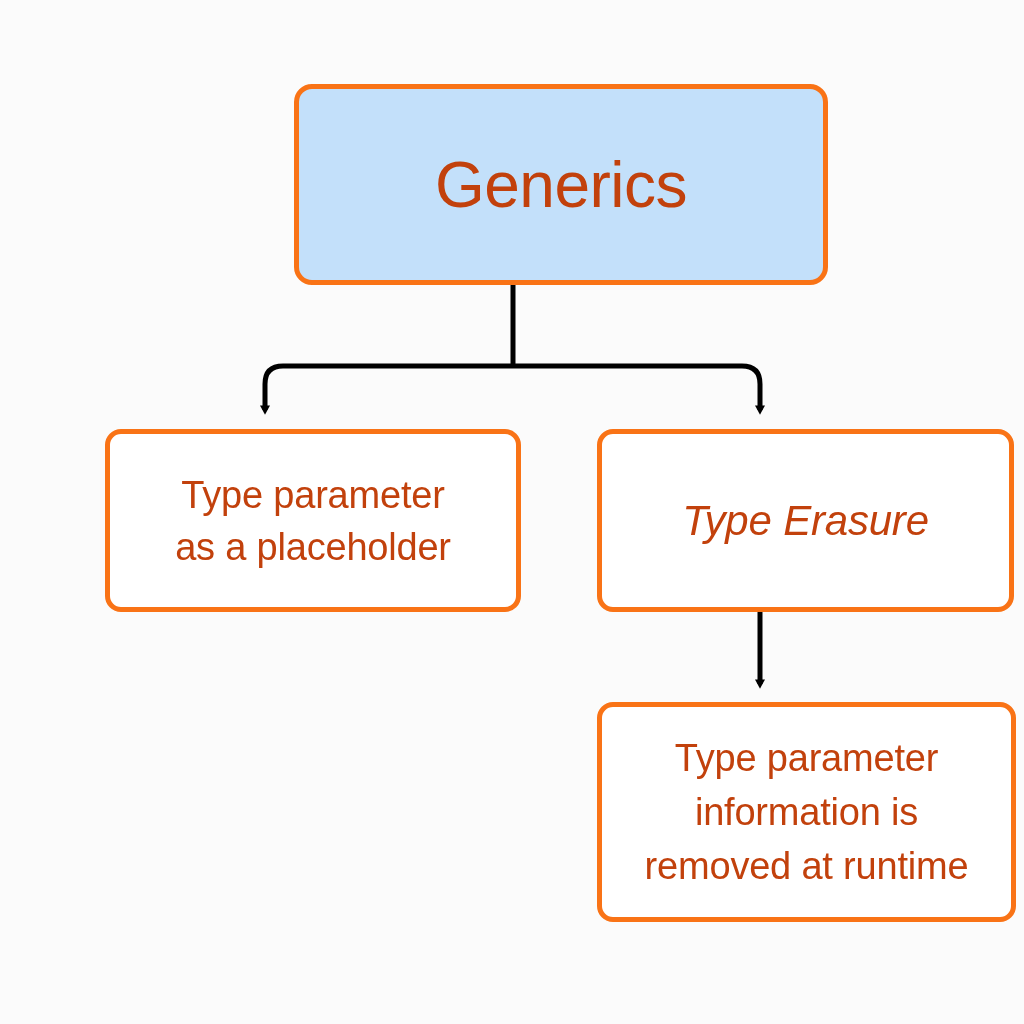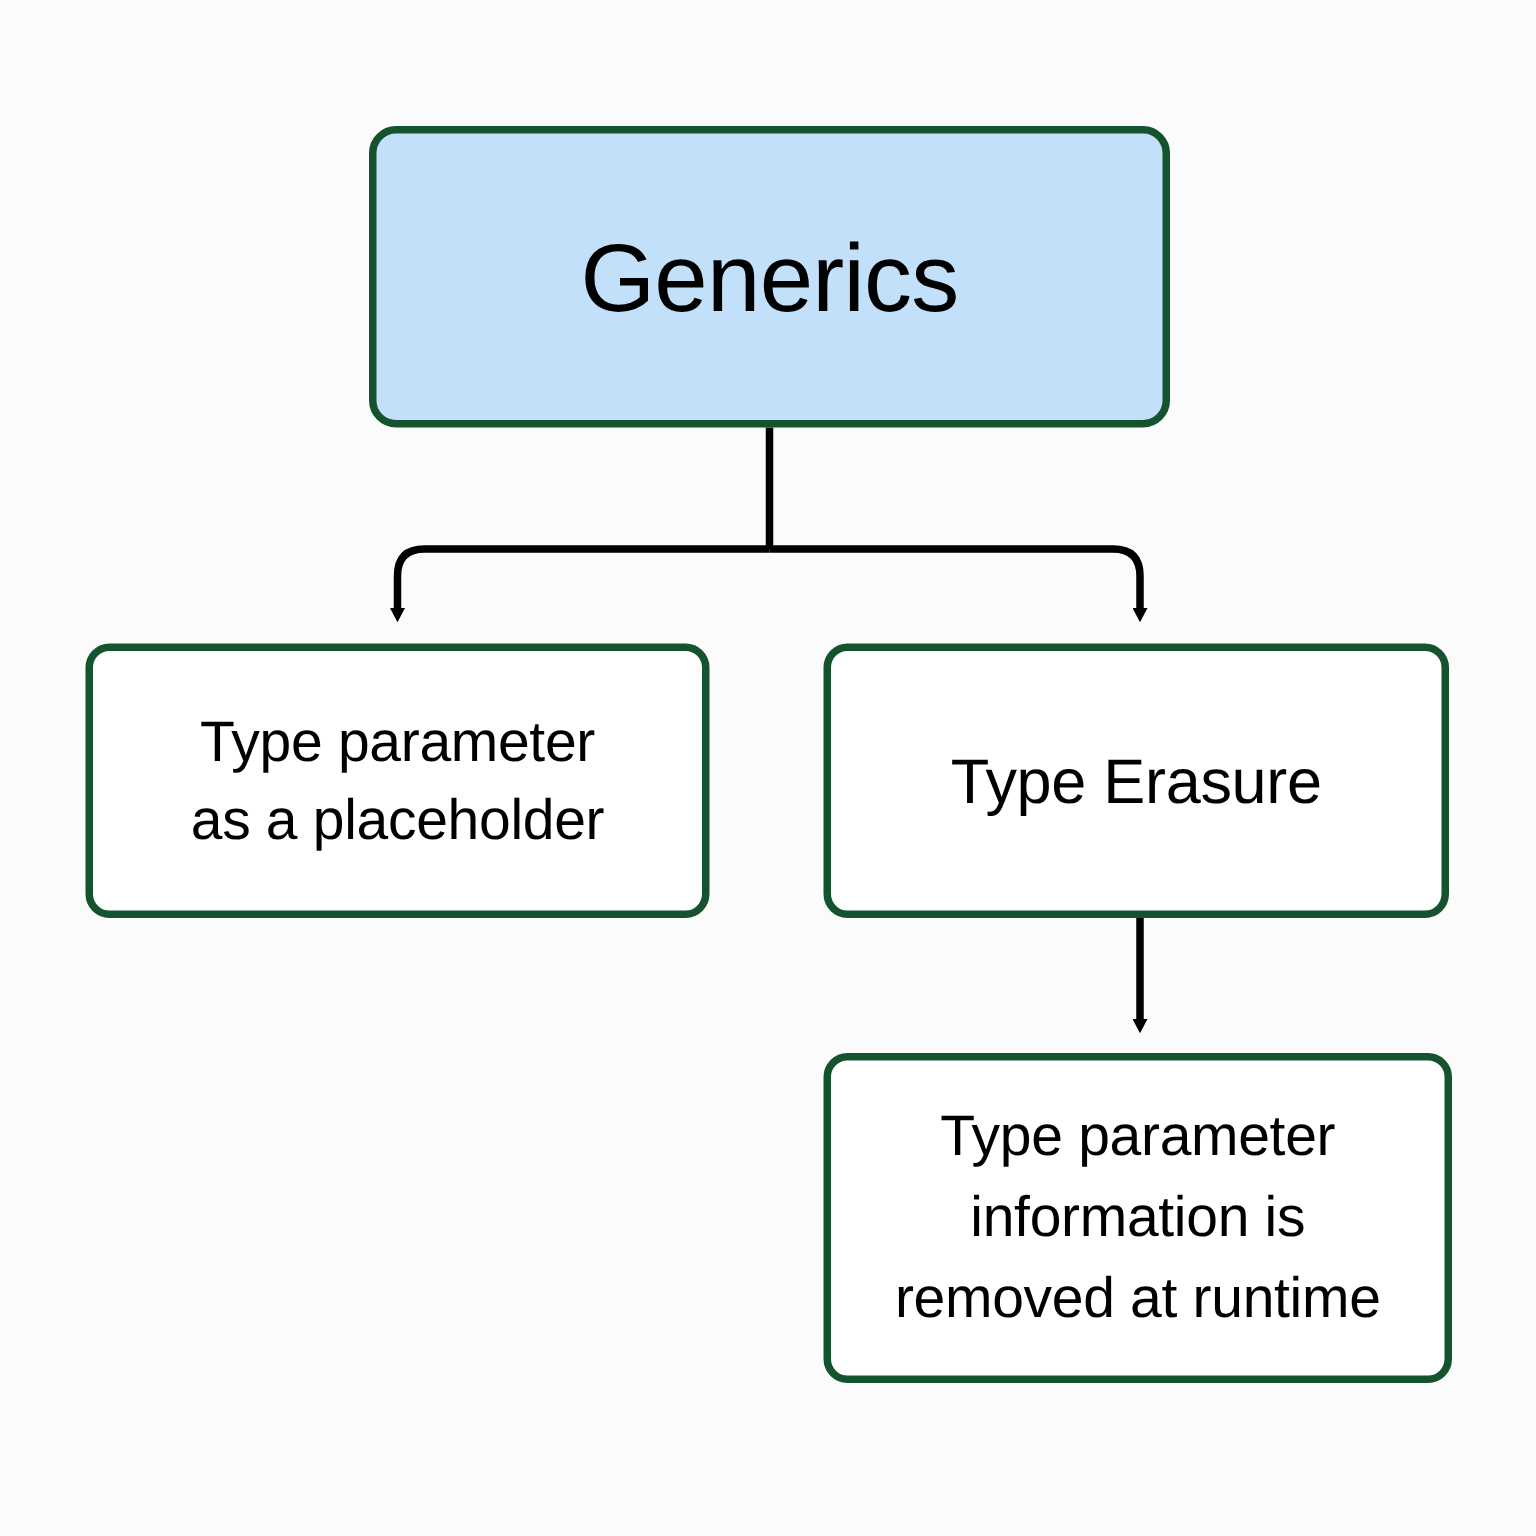--- a/index.html
+++ b/index.html
@@ -24,28 +24,29 @@
     position: absolute;
     left: 0;
     top: 0;
     width: 1024px;
     height: 1024px;
     pointer-events: none;
   }
   .node {
     position: absolute;
     box-sizing: border-box;
-    border: 5px solid #14532d;
+    border: 5px solid #f97316;
     border-radius: 16px;
     background: #ffffff;
     display: flex;
     align-items: center;
     justify-content: center;
     text-align: center;
-    color: #000000;
+    color: #c2410c;
+    margin-left: 48px;
   }
   .node-label {
     display: block;
     width: 100%;
     padding: 0 10px;
     box-sizing: border-box;
     white-space: pre-line;
   }
 
   
@@ -76,20 +77,21 @@
     line-height: 52px;
     letter-spacing: -0.2px;
   }
 
   
   #node-type-erasure {
     left: 549px;
     top: 429px;
     width: 417px;
     height: 183px;
+    font-style: italic;
   }
   #node-type-erasure .node-label {
     font-size: 42px;
     line-height: 52px;
     letter-spacing: -0.2px;
   }
 
   
   #node-erasure-detail {
     left: 549px;

